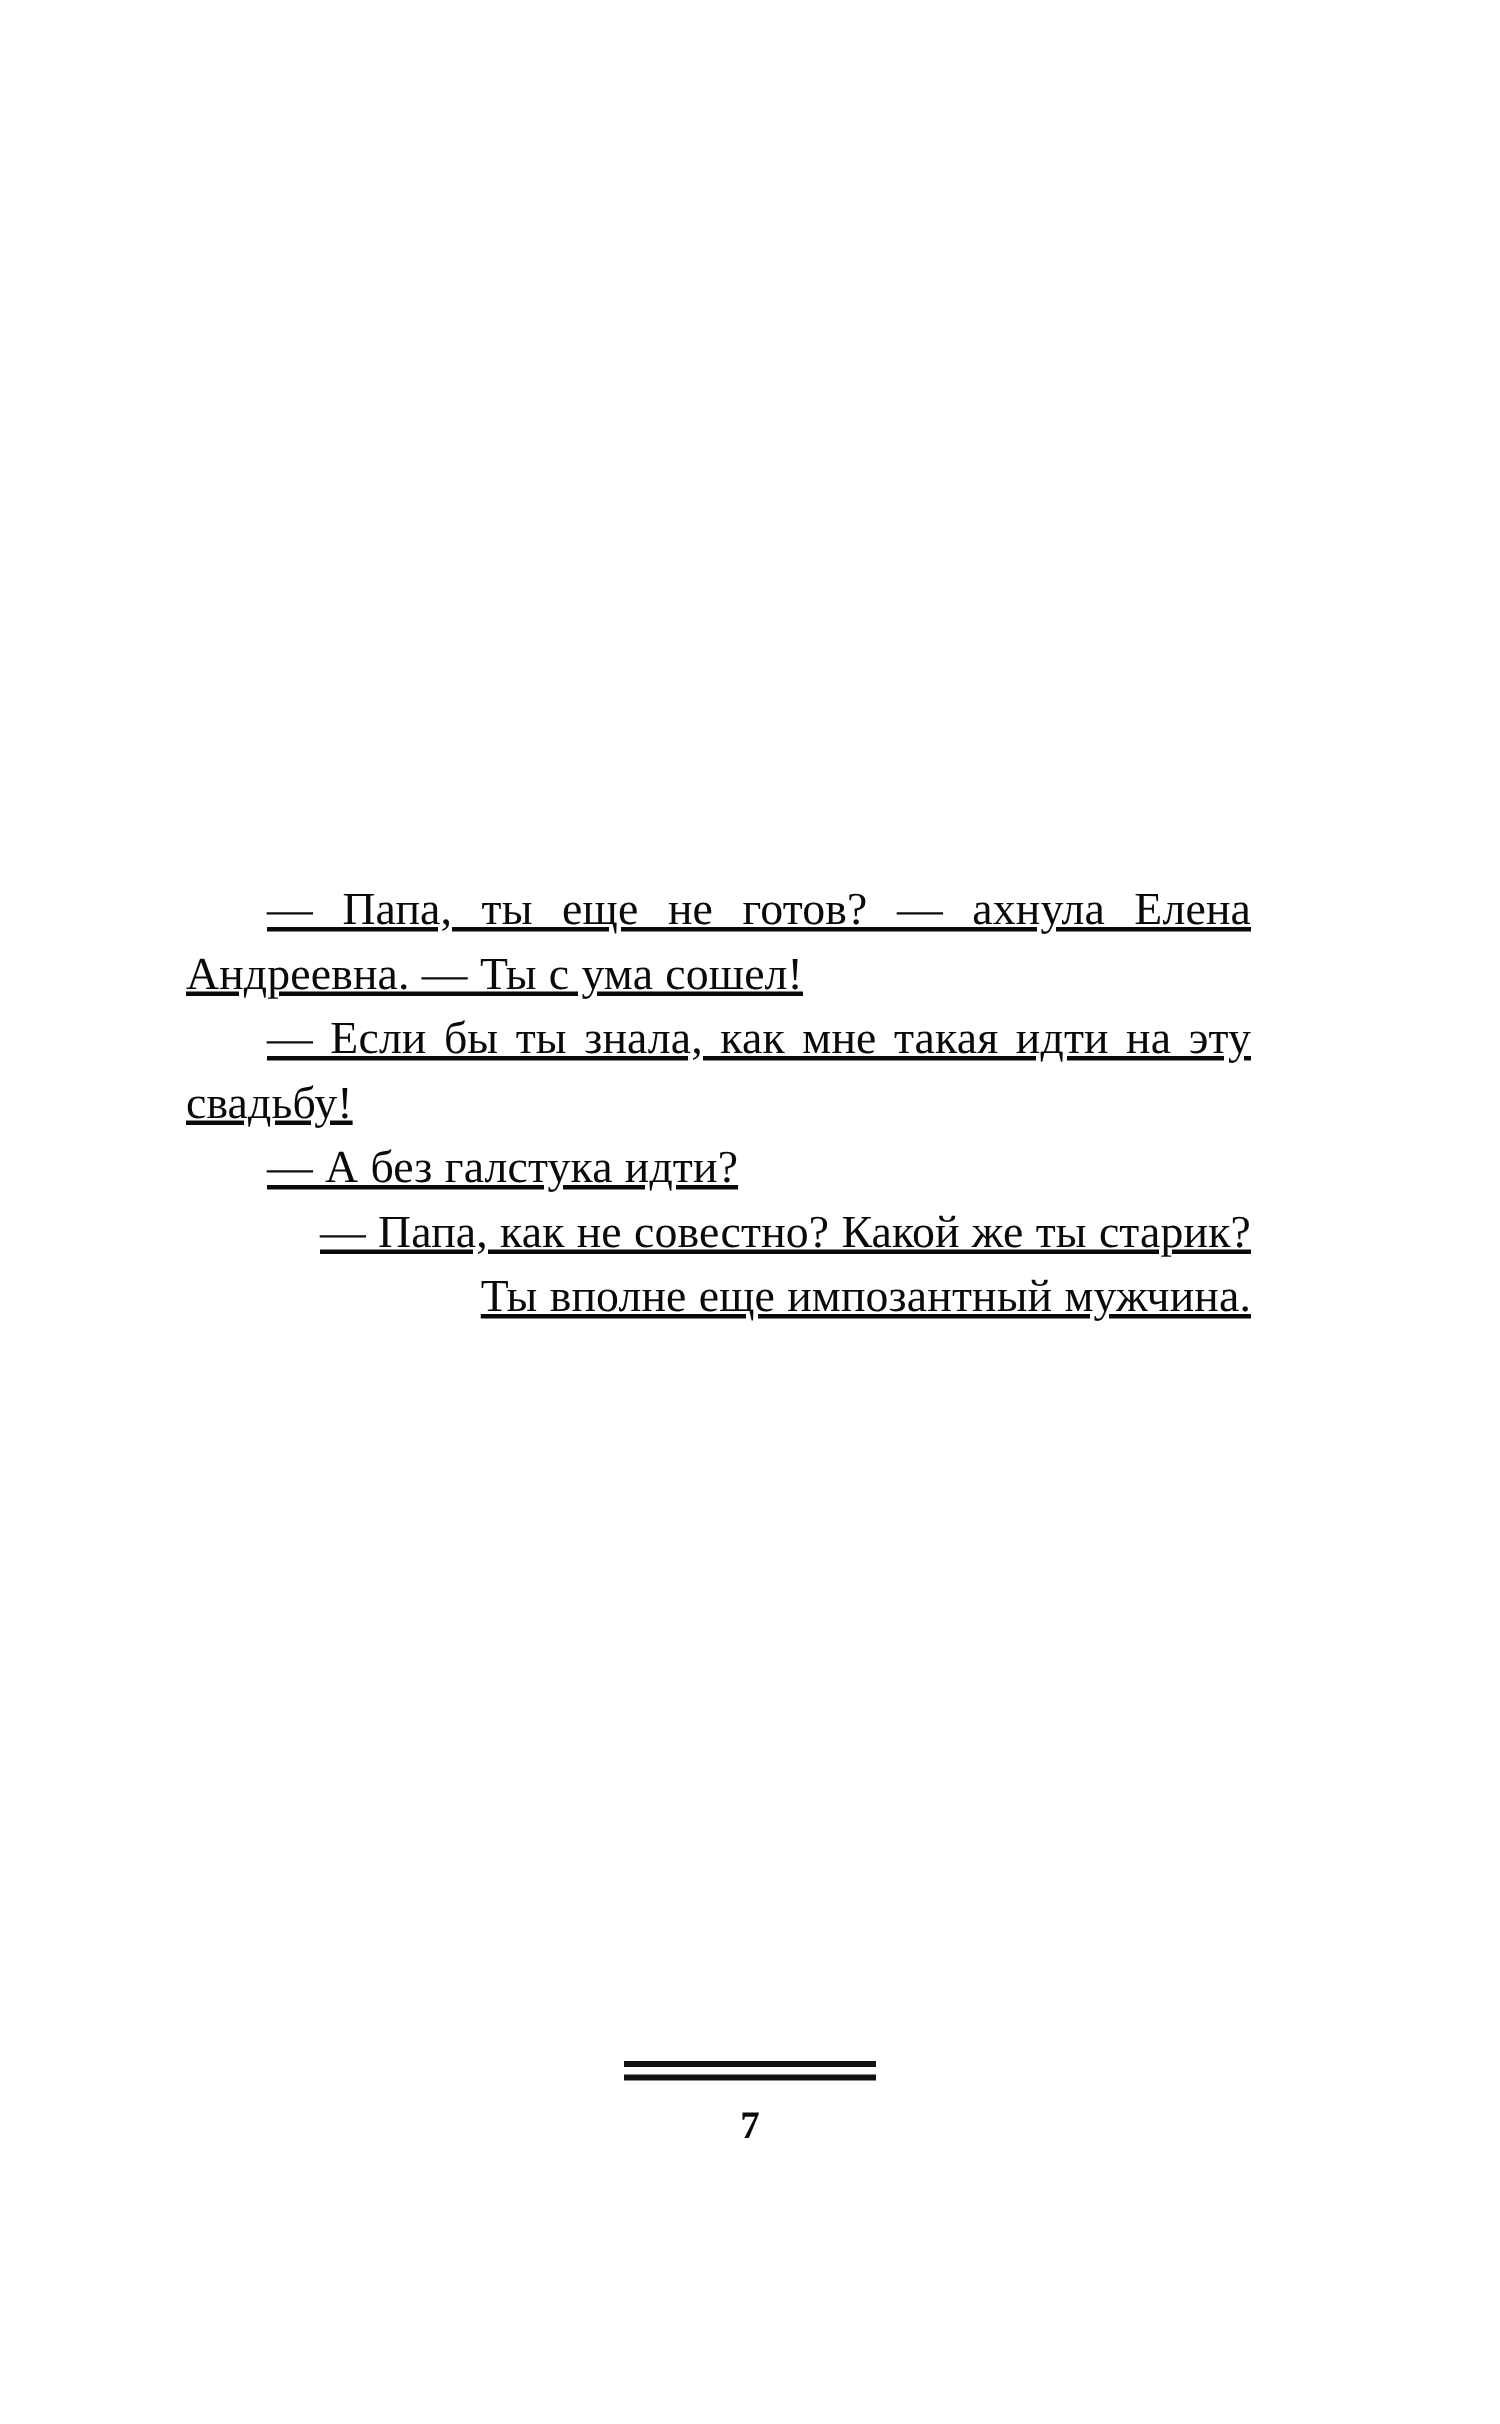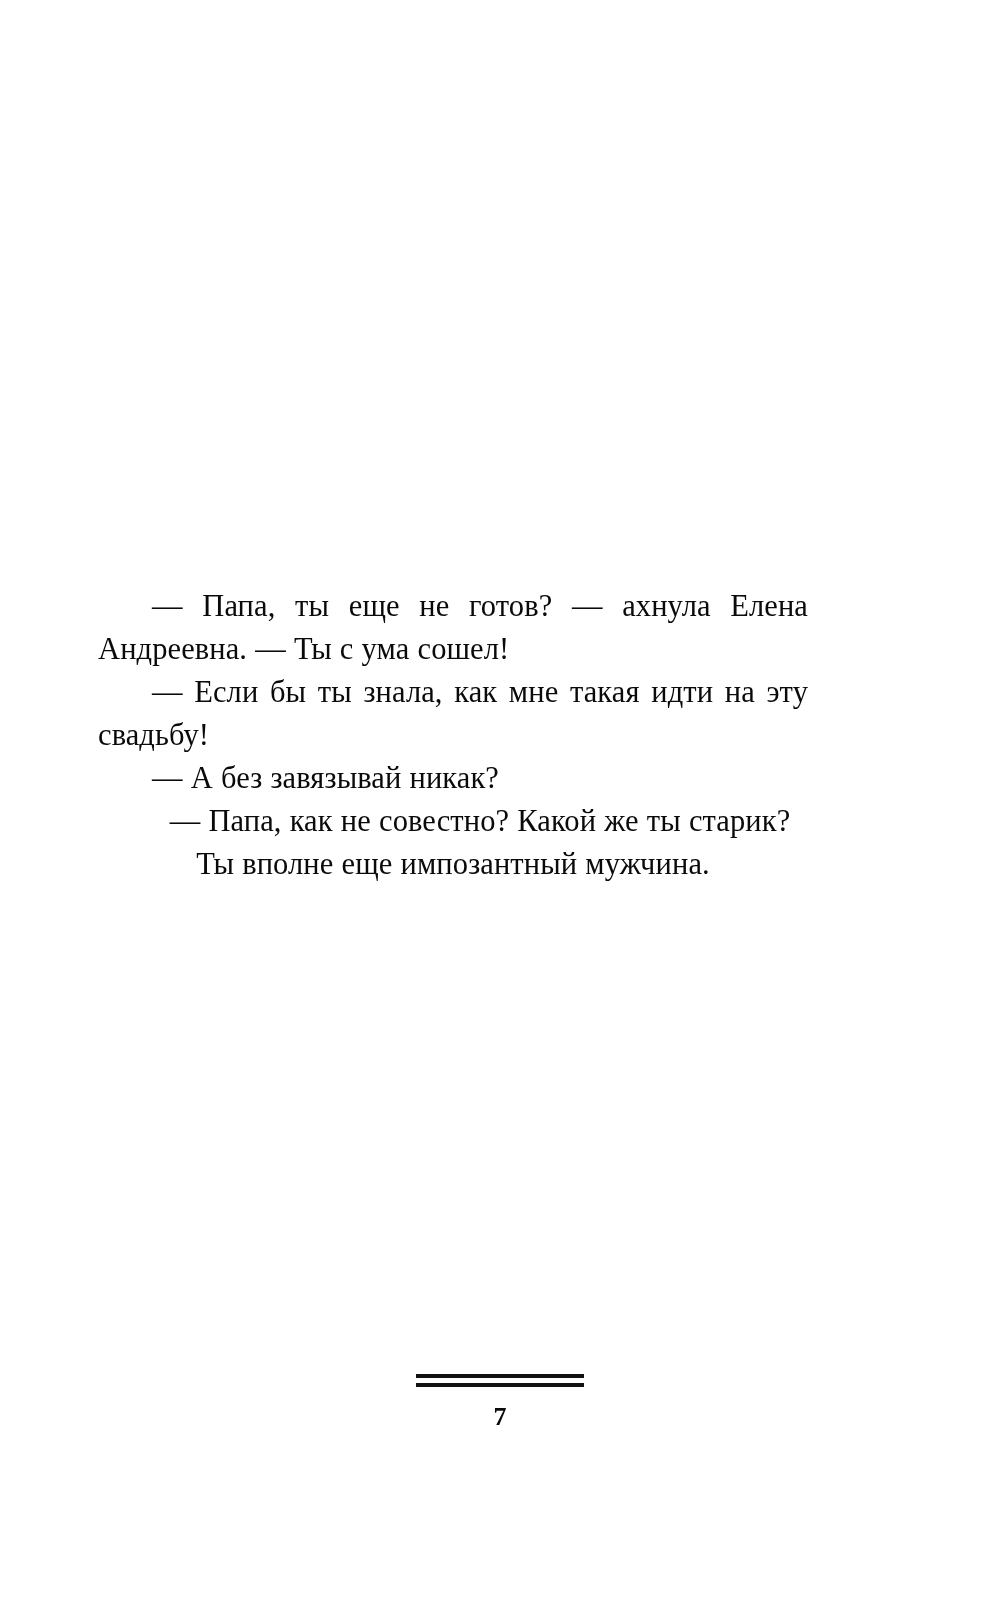--- a/index.html
+++ b/index.html
@@ -12,40 +12,41 @@
     width: 1000px;
     height: 1616px;
     background: #ffffff;
     margin: 0 auto;
     overflow: hidden;
     font-family: "Liberation Serif", serif;
     color: #0a0a0a;
   }
   .text-block {
     position: absolute;
-    left: 98px;
+    left: 124px;
     top: 585px;
     width: 710px;
+    text-decoration: underline;
   }
   .para {
     margin: 0;
     font-size: 30.5px;
     line-height: 43px;
     text-align: justify;
     text-justify: inter-word;
     letter-spacing: 0.1px;
     word-spacing: 0.4px;
     font-weight: 500;
     hyphens: manual;
   }
   .para.indent {
     text-indent: 54px;
   }
   .para:last-child {
-    text-align: center;
+    text-align: right;
   }
   .rule-wrap {
     position: absolute;
     left: 0;
     top: 1374px;
     width: 1000px;
     display: flex;
     justify-content: center;
   }
   .rule {
@@ -75,21 +76,21 @@
   }
 </style>
 </head>
 <body>
 
 <div class="page">
 
   <div class="text-block">
     <p class="para indent">— Папа, ты еще не готов? — ахнула Елена Андреевна. — Ты с ума сошел!</p>
     <p class="para indent">— Если бы ты знала, как мне такая идти на эту свадьбу!</p>
-    <p class="para indent">— А без завязывай никак?</p>
+    <p class="para indent">— А без галстука идти?</p>
     <p class="para indent">— Папа, как не совестно? Какой же ты старик? Ты вполне еще импозантный мужчина.</p>
   </div>
 
   <div class="rule-wrap">
     <div class="rule"></div>
   </div>
 
   <div class="folio">7</div>
 
 </div>

